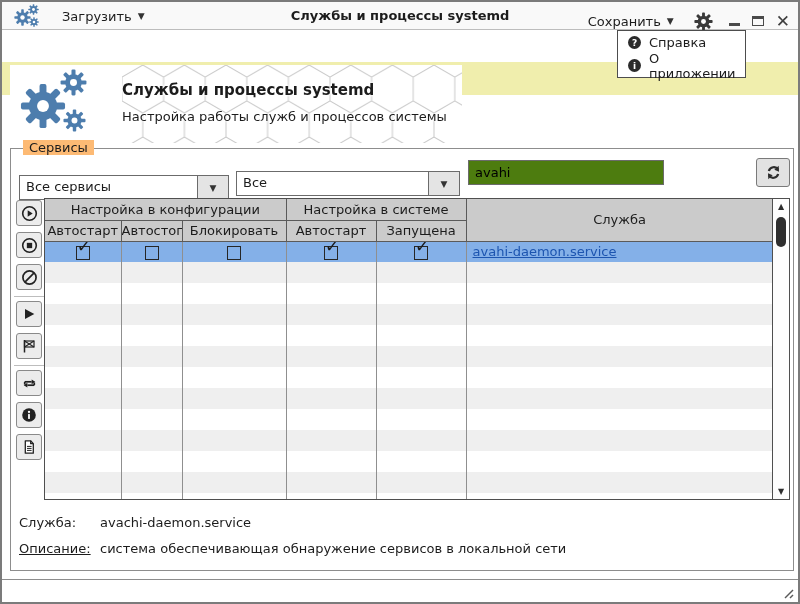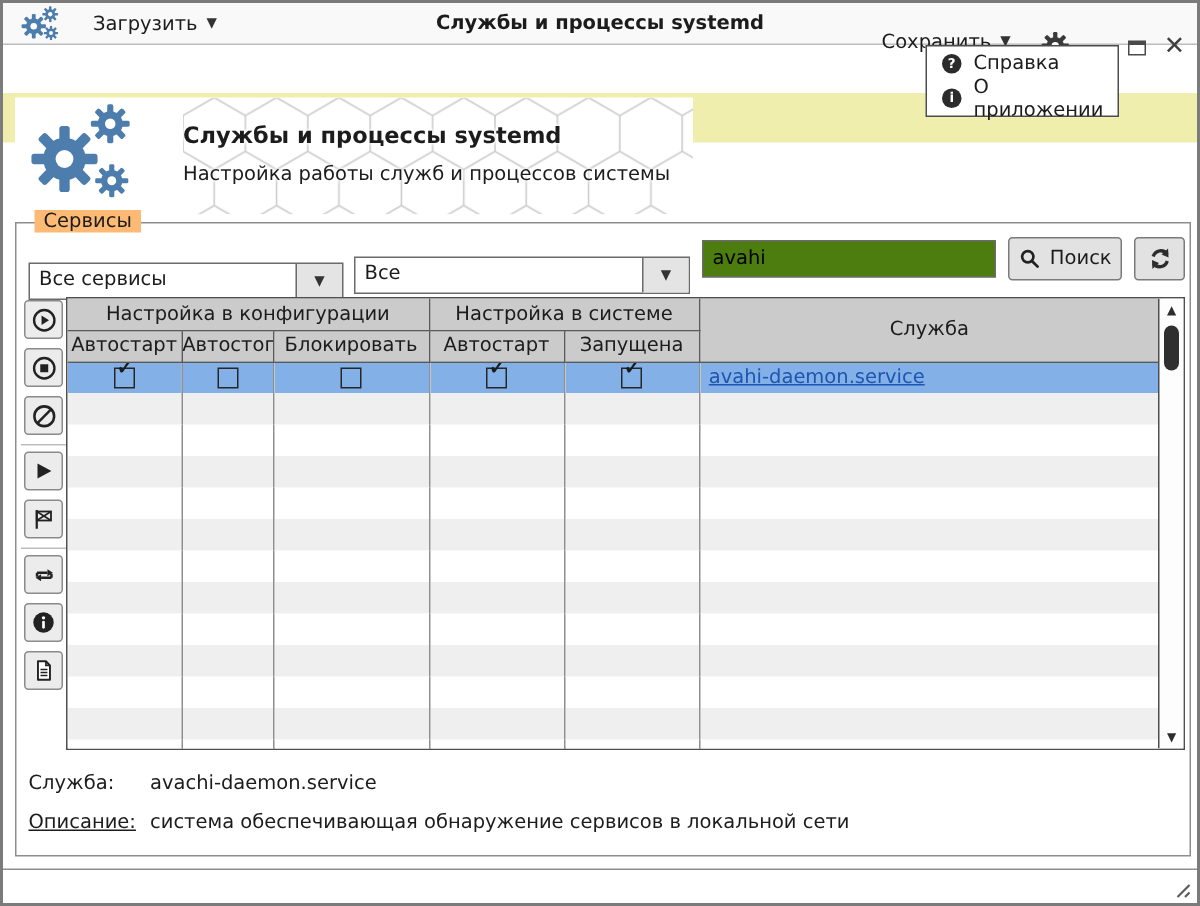--- a/index.html
+++ b/index.html
@@ -7,21 +7,21 @@
   #window {
     position:relative; width:800px; height:604px; background:#fff;
     border:2px solid #7b7b7b; overflow:hidden; font-size:13px; color:#1c1c1c;
   }
   
   .titlebar { position:absolute; left:0; top:0; width:796px; height:28px; background:#f9f9f9; border-bottom:1px solid #bdbdbd; }
   .tb-left { position:absolute; left:12px; top:0; height:28px; display:flex; align-items:center; gap:14px; }
   .tb-logo { position:relative; width:30px; height:24px; }
   .menu-btn { display:flex; align-items:center; gap:6px; height:24px; padding:0 4px; cursor:default; }
   .tb-title { position:absolute; left:0; top:0; width:100%; height:28px; text-align:center; line-height:28px; font-weight:bold; }
-  .tb-right { position:absolute; right:8px; top:0; height:38px; display:flex; align-items:flex-end; gap:16px; }
+  .tb-right { position:absolute; right:8px; top:0; height:38px; display:flex; align-items:center; gap:16px; }
   .win-controls { display:flex; align-items:center; gap:12px; }
   .wc-min { width:11px; height:3px; background:#4a4a4a; margin-top:6px; }
   .wc-max { width:12px; height:10px; border:1.5px solid #4a4a4a; border-top:3px solid #4a4a4a; background:transparent; }
   .wc-close { font-size:17px; line-height:17px; color:#3f3f3f; }
   .arrow-down { font-size:9px; color:#333; }
   
   .banner { position:absolute; left:0; top:28px; width:796px; height:33px; background:#f0eead; display:flex; align-items:center; padding-left:14px; gap:8px;margin-top:32px; }
   
   .menu-pop { position:absolute; left:615px; top:28px; width:129px; height:48px; background:#fff; border:1px solid #4d4d4d; z-index:60; }
   .menu-item { height:23px; display:flex; align-items:center; gap:8px; padding-left:10px; }
@@ -206,27 +206,20 @@
           <span class="arrow-down">▼</span>
         </span>
     </div>
     <div class="combo" style="left:225px; top:11px; width:224px;margin-top:11px;">
       <span class="val">Все</span>
       <span class="btn">
           <span class="arrow-down">▼</span>
         </span>
     </div>
     <input class="textfield" style="left: 457px; top: 11px; width: 196px;" value="avahi">
-    <div class="pushbtn" style="left:661px; top:9px; width:76px;">
-      <svg width="15" height="15" viewBox="0 0 16 16">
-        <circle cx="6.6" cy="6.6" r="4" fill="none" stroke="#222" stroke-width="1.9"></circle>
-        <line x1="9.7" y1="9.7" x2="13.6" y2="13.6" stroke="#222" stroke-width="2" stroke-linecap="round"></line>
-      </svg>
-      <span>Поиск</span>
-    </div>
     <div class="pushbtn" style="left:745px; top:9px; width:34px;">
       <svg width="17" height="17" viewBox="0 0 16 16">
         <path d="M3.6 6.6 A4.9 4.9 0 0 1 12.4 5.2" fill="none" stroke="#2d2d2d" stroke-width="2.1"></path>
         <polygon points="12.9,1.6 13.2,7.2 8.8,5.3" fill="#2d2d2d"></polygon>
         <path d="M12.4 9.4 A4.9 4.9 0 0 1 3.6 10.8" fill="none" stroke="#2d2d2d" stroke-width="2.1"></path>
         <polygon points="3.1,14.4 2.8,8.8 7.2,10.7" fill="#2d2d2d"></polygon>
       </svg>
     </div>
 
     <div class="toolbtn" style="top:51px;">

